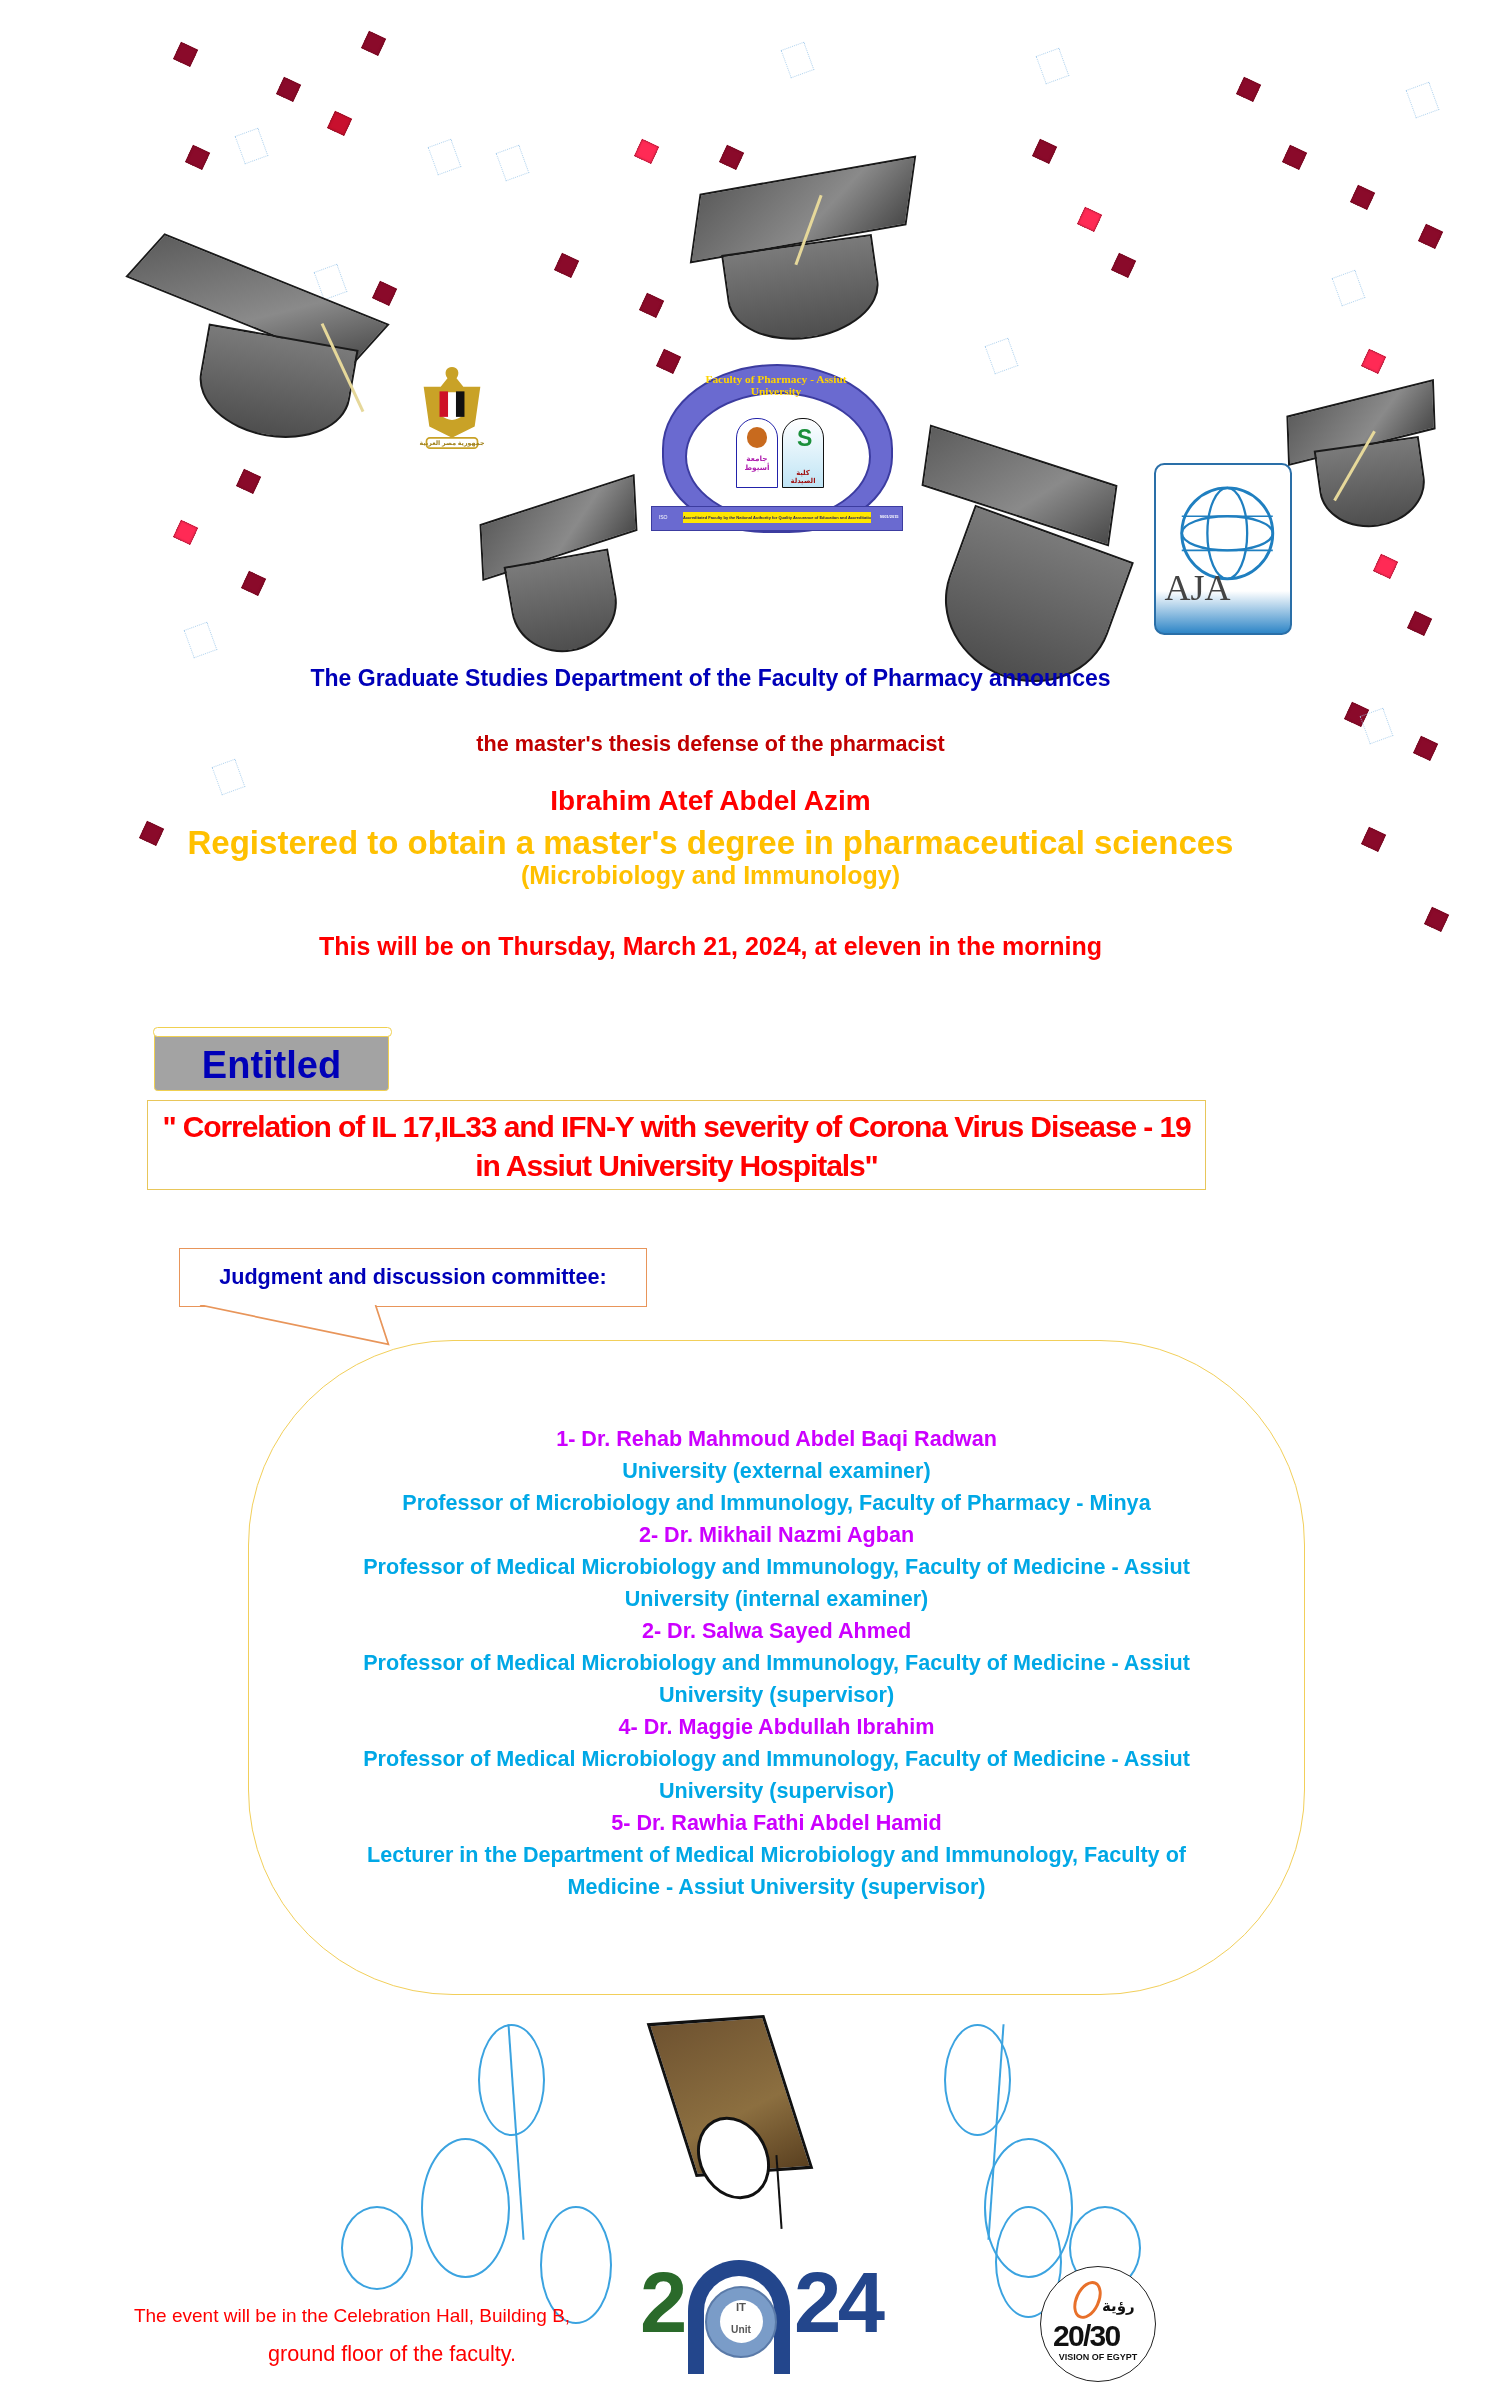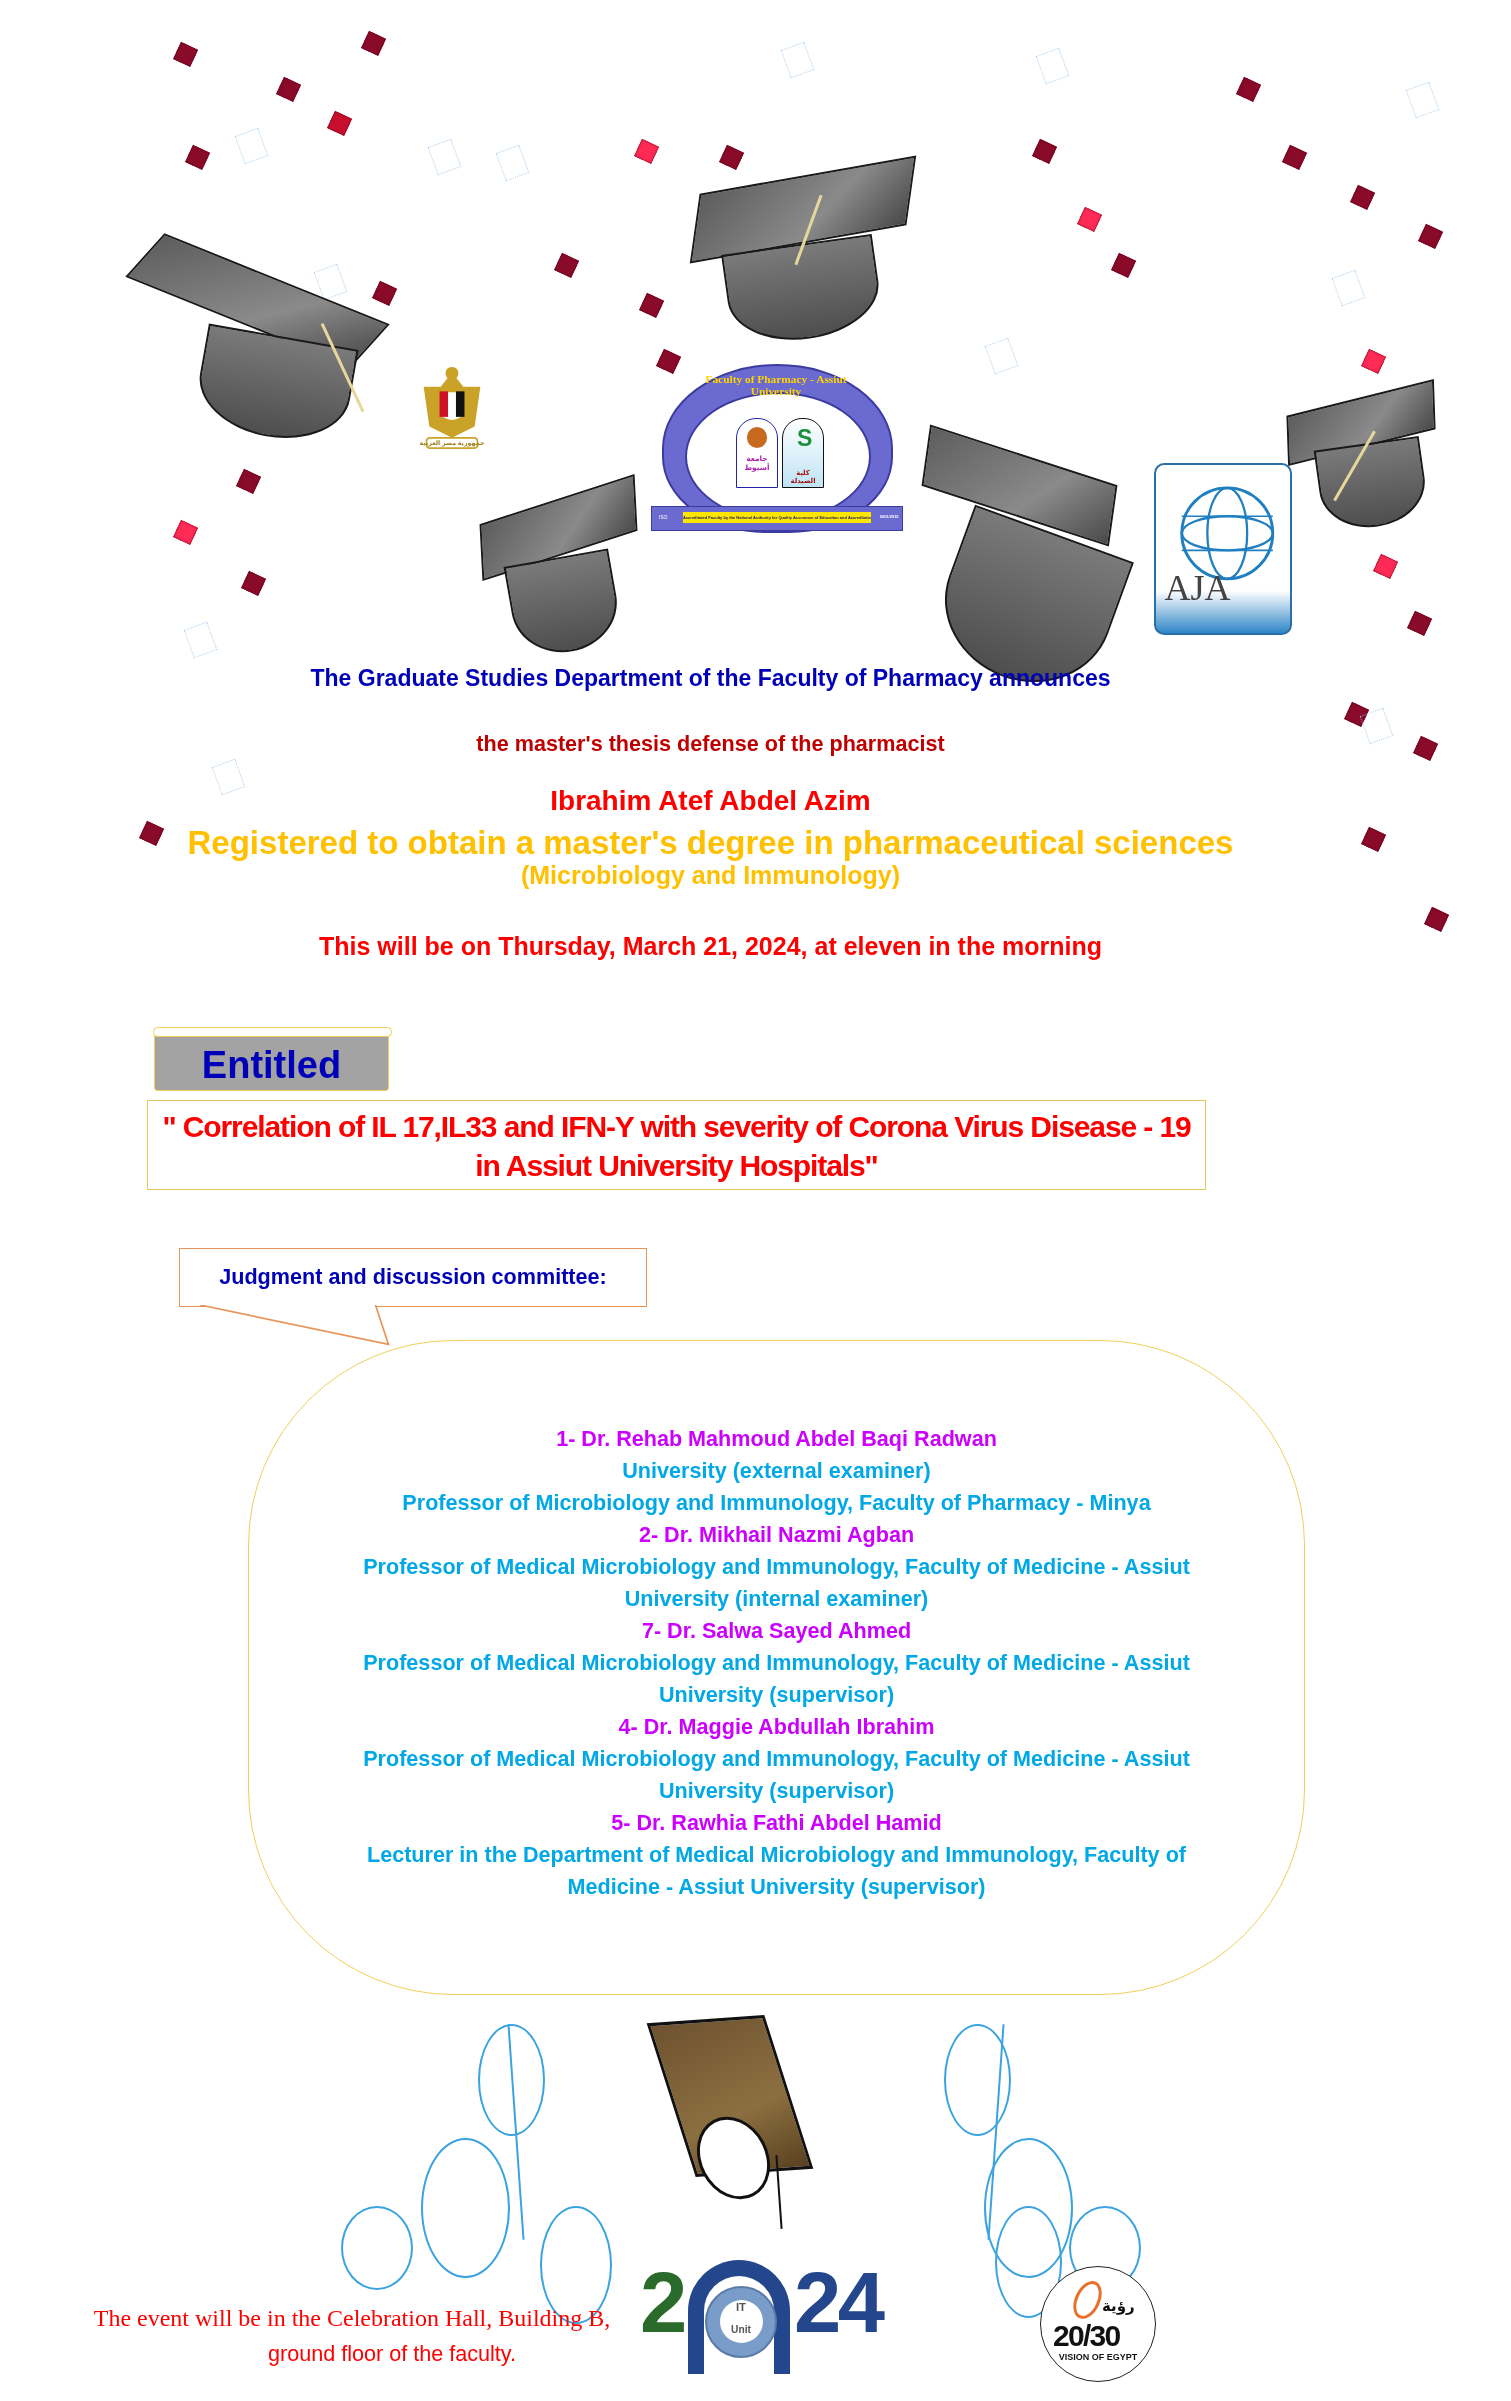--- a/index.html
+++ b/index.html
@@ -186,21 +186,21 @@
       <div class="t-magenta">1- Dr. Rehab Mahmoud Abdel Baqi Radwan</div>
       <div class="t-cyan">University (external examiner)</div>
       <div class="t-cyan">Professor of Microbiology and Immunology, Faculty of Pharmacy - Minya</div>
     </div>
     <div>
       <div class="t-magenta">2- Dr. Mikhail Nazmi Agban</div>
       <div class="t-cyan">Professor of Medical Microbiology and Immunology, Faculty of Medicine - Assiut</div>
       <div class="t-cyan">University (internal examiner)</div>
     </div>
     <div>
-      <div class="t-magenta">7- Dr. Salwa Sayed Ahmed</div>
+      <div class="t-magenta">2- Dr. Salwa Sayed Ahmed</div>
       <div class="t-cyan">Professor of Medical Microbiology and Immunology, Faculty of Medicine - Assiut</div>
       <div class="t-cyan">University (supervisor)</div>
     </div>
     <div>
       <div class="t-magenta">4- Dr. Maggie Abdullah Ibrahim</div>
       <div class="t-cyan">Professor of Medical Microbiology and Immunology, Faculty of Medicine - Assiut</div>
       <div class="t-cyan">University (supervisor)</div>
     </div>
     <div>
       <div class="t-magenta">5- Dr. Rawhia Fathi Abdel Hamid</div>
@@ -222,21 +222,21 @@
   <div style="position:absolute;left:515px;top:2024px;width:2.3px;height:216px;background:#3ba3e0;transform:rotate(-4deg);"></div>
   <div style="position:absolute;left:995px;top:2024px;width:2.3px;height:216px;background:#3ba3e0;transform:rotate(4deg);"></div>
 </div>
 
 <div class="abs" style="left:659px;top:2013px;width:171px;height:216px;">
   <div style="position:absolute;left:11.4px;top:5.7px;width:114px;height:148px;background:linear-gradient(160deg,#6e5230,#8c6f40 60%,#5a4020);border:3.4px solid #111;transform:skewX(14deg) rotate(-4deg);"></div>
   <div style="position:absolute;left:40px;top:102px;width:63px;height:80px;border:3.4px solid #111;border-radius:50%;background:#fff;transform:rotate(-28deg);"></div>
   <div style="position:absolute;left:119px;top:142px;width:2.3px;height:74px;background:#111;transform:rotate(-4deg);"></div>
 </div>
 
-<div class="abs center t-red" style="left:45px;width:614px;top:2305px;font-size:24px;font-weight:normal;font-family:Liberation Serif, serif;">The event will be in the Celebration Hall, Building B,</div>
+<div class="abs center t-red" style="left:45px;width:614px;top:2305px;font-size:19px;font-weight:normal;">The event will be in the Celebration Hall, Building B,</div>
 <div class="abs center t-red" style="left:45px;width:694px;top:2341px;font-size:21.6px;font-weight:normal;">ground floor of the faculty.</div>
 
 <div class="abs" style="left:640px;top:2260px;width:296px;height:102px;">
   <span style="position:absolute;left:0;top:0;font-size:85px;color:#2a6a2a;line-height:85px;">2</span>
   <div style="position:absolute;left:48px;top:0;width:102px;height:114px;border:16px solid #23468c;border-bottom:none;border-radius:68px 68px 0 0;box-sizing:border-box;"></div>
   <div style="position:absolute;left:65px;top:25.6px;width:68px;height:68px;border-radius:50%;background:#7a9cc8;border:2.3px solid #5a7aa8;">
     <div style="position:absolute;left:12.5px;top:12.5px;width:43px;height:43px;border-radius:50%;background:#fff;"></div>
     <span style="position:absolute;left:0;width:68px;top:13.6px;text-align:center;font-size:11.4px;color:#555;">IT</span>
     <span style="position:absolute;left:0;width:68px;top:36px;text-align:center;font-size:10.2px;color:#555;">Unit</span>
   </div>

